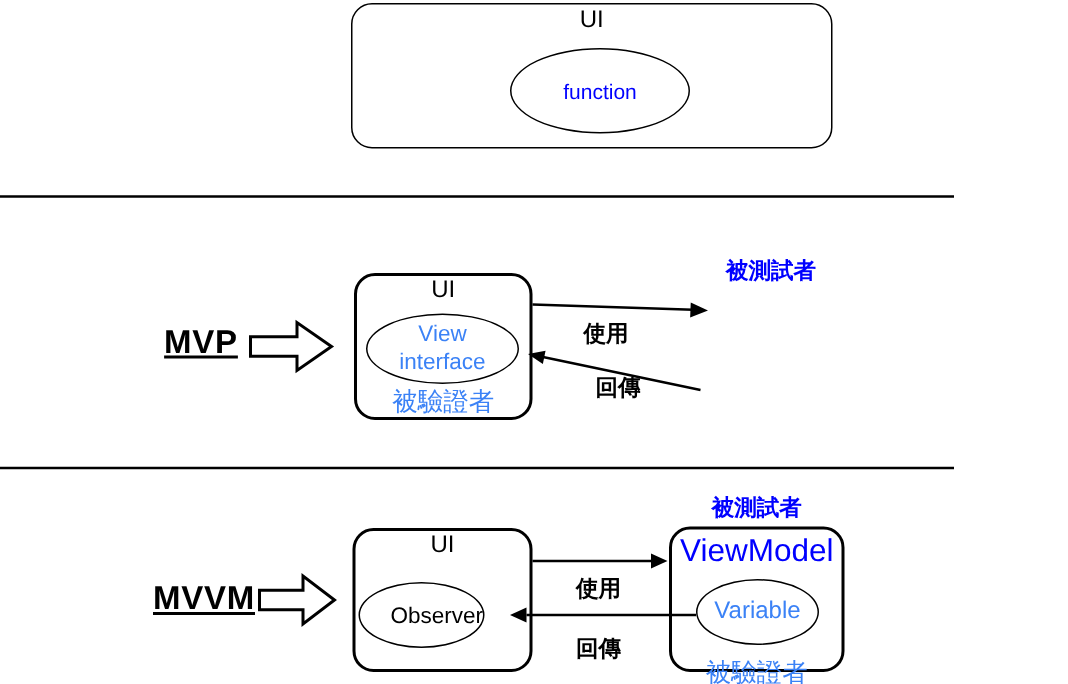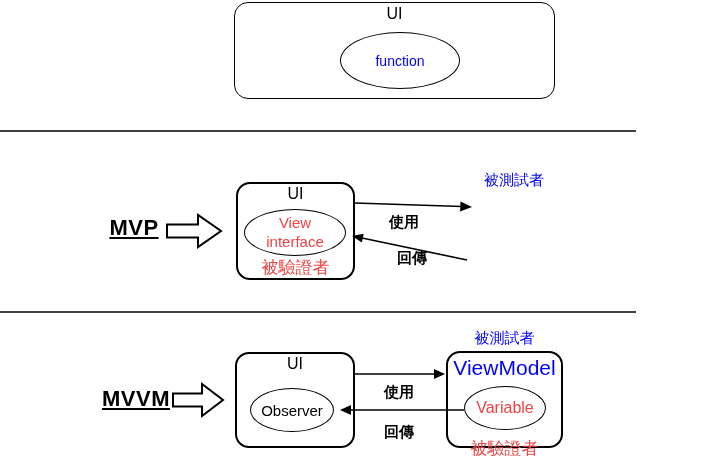--- a/index.html
+++ b/index.html
@@ -11,24 +11,24 @@
     position:absolute;background:#ffffff;border:2px solid #000;border-radius:14px;
     box-sizing:border-box;
   }
   .ellipse{
     position:absolute;background:#ffffff;border:1.5px solid #000;border-radius:50%;
     box-sizing:border-box;display:flex;align-items:center;justify-content:center;
     text-align:center;
   }
   .label{position:absolute;text-align:center;white-space:pre;}
   .blue{color:#0000ff;}
-  .red{color:#ef4444;}
+  .red{color:#3b82f6;}
   .big-title{font-size:22px;font-weight:bold;letter-spacing:0.5px;text-decoration:underline;}
   .box-title{font-size:16px;}
-  .cjk{font-size:15px;font-weight:normal;}
+  .cjk{font-size:15px;font-weight:bold;}
   .cjk-red{font-size:17px;}
   .arrow-label{font-size:15px;font-weight:bold;}
   svg#overlay{position:absolute;left:0;top:0;pointer-events:none;}
   .wrap-narrow{width:80px;line-height:1.25;}
 </style>
 </head>
 <body>
 
 <div id="canvas">
 
@@ -49,21 +49,21 @@
 
   <div class="label blue cjk" style="left:455px;top:171px;width:118px;">被測試者</div>
 
   <div class="label arrow-label" style="left:380px;top:213px;width:48px;">使用</div>
   <div class="label arrow-label" style="left:388px;top:249px;width:48px;">回傳</div>
 
   <div class="label big-title" style="left:97px;top:386px;width:78px;">MVVM</div>
 
   <div class="rounded-box" style="left:235px;top:352px;width:120px;height:96px;"></div>
   <div class="label box-title" style="left:235px;top:355px;width:120px;">UI</div>
-  <div class="ellipse" style="left:250px;top:388px;width:84px;height:44px;">
+  <div class="ellipse" style="left:239px;top:388px;width:84px;height:44px;justify-content:flex-end;">
     <span style="font-size:15px;">Observer</span>
   </div>
 
   <div class="label blue cjk" style="left:446px;top:329px;width:117px;">被測試者</div>
   <div class="rounded-box" style="left:446px;top:351px;width:117px;height:97px;"></div>
   <div class="label blue" style="left:446px;top:356px;width:117px;font-size:21px;">ViewModel</div>
   <div class="ellipse" style="left:464px;top:386px;width:82px;height:44px;">
     <span class="red" style="font-size:16px;">Variable</span>
   </div>
   <div class="label red cjk-red" style="left:446px;top:437px;width:117px;">被驗證者</div>

